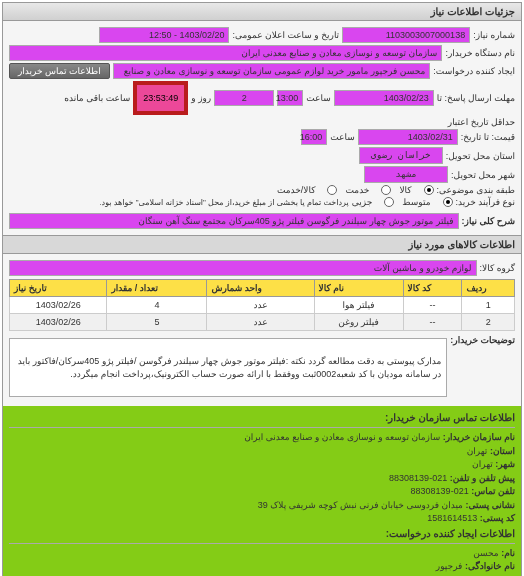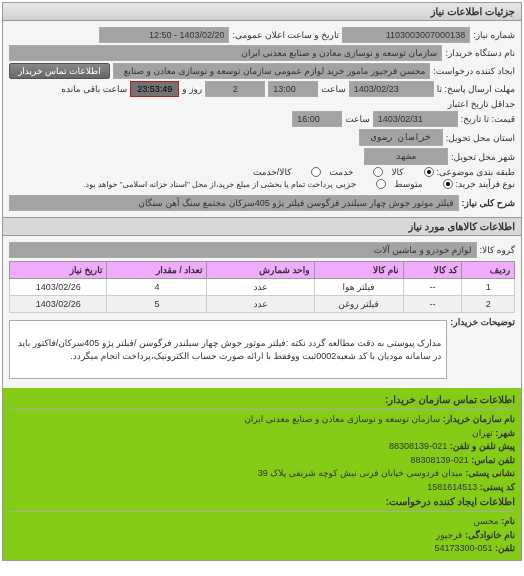--- a/index.html
+++ b/index.html
@@ -32,56 +32,56 @@
   flex-wrap: wrap;
   gap: 3px;
 }
 .label {
   font-size: 9px;
   color: #333;
   white-space: nowrap;
 }
 .value-box {
   border: 1px solid #aaa;
-  background: #a3a3a3;
+  background: #d946ef;
   padding: 2px 4px;
   font-size: 9px;
   display: inline-block;
 }
 .value-box.wide { flex: 1; min-width: 200px; }
 .value-box.long { flex: 1; min-width: 300px; }
 .value-box.short { width: 60px; text-align: center; }
 .value-box.med { width: 84px; text-align: center; font-family: Liberation Mono, monospace; }
-.value-box.date { width: 85px; text-align: left; }
-.value-box.time { width: 50px; text-align: left; }
+.value-box.date { width: 100px; text-align: right; }
+.value-box.time { width: 26px; text-align: center; }
 .btn {
   background: linear-gradient(#888, #666);
   color: #fff;
   border: 1px solid #555;
   padding: 2px 8px;
   font-size: 9px;
   border-radius: 2px;
   cursor: pointer;
 }
 .timer {
-  background: #737373;
-  border: 1px solid #b91c1c;
-  padding: 2px 6px;
+  background: #ec4899;
+  border: 4px solid #b91c1c;
+  padding: 8px 6px;
   font-size: 9px;
   color: #000;
 }
 .radio-group {
   display: flex;
   gap: 8px;
   align-items: center;
 }
 .radio-item {
   display: flex;
   align-items: center;
-  gap: 20px;
+  gap: 12px;
   font-size: 9px;
 }
 .radio {
   width: 10px;
   height: 10px;
   border: 1px solid #666;
   border-radius: 50%;
   display: inline-block;
   background: #fff;
   position: relative;
@@ -102,24 +102,24 @@
   border-top: 1px solid #999;
   border-bottom: 1px solid #999;
 }
 table {
   width: 100%;
   border-collapse: collapse;
   font-size: 9px;
   margin-top: 3px;
 }
 th {
-  background: #f0abfc;
+  background: #fde047;
   border: 1px solid #999;
   padding: 3px 4px;
-  text-align: right;
+  text-align: left;
   font-weight: bold;
 }
 td {
   border: 1px solid #ccc;
   padding: 3px 4px;
   text-align: center;
   background: #fff;
 }
 tr.alt td { background: #f0f0f0; }
 .desc-box {
@@ -282,20 +282,21 @@
 
     <div class="row" style="margin-top:4px;align-items:flex-start">
       <span class="label bold" style="min-width:50px">توضیحات خریدار:</span>
       <div class="desc-box" style="flex:1">مدارک پیوستی به دقت مطالعه گردد نکته :فیلتر موتور جوش چهار سیلندر فرگوسن /فیلتر پژو 405سرکان/فاکتور باید در سامانه مودیان با کد شعبه0002ثبت ووفقط با ارائه صورت حساب الکترونیک،پرداخت انجام میگردد.</div>
     </div>
   </div>
 
   <div class="contact-section">
     <div class="contact-header">اطلاعات تماس سازمان خریدار:</div>
     <div><span class="bold">نام سازمان خریدار:</span> <span>سازمان توسعه و نوسازی معادن و صنایع معدنی ایران</span></div>
+    <div><span class="bold">استان:</span> <span>تهران</span></div>
     <div><span class="bold">شهر:</span> <span>تهران</span></div>
     <div><span class="bold">پیش تلفن و تلفن:</span> <span>021-88308139</span></div>
     <div><span class="bold">تلفن تماس:</span> <span>021-88308139</span></div>
     <div><span class="bold">نشانی پستی:</span> <span>میدان فردوسی خیابان فرنی نبش کوچه شریفی پلاک 39</span></div>
     <div><span class="bold">کد پستی:</span> <span>1581614513</span></div>
 
     <div class="contact-header" style="margin-top:0">اطلاعات ایجاد کننده درخواست:</div>
     <div><span class="bold">نام:</span> <span>محسن</span></div>
     <div><span class="bold">نام خانوادگی:</span> <span>فرجپور</span></div>
     <div><span class="bold">تلفن:</span> <span>051-54173300</span></div>

